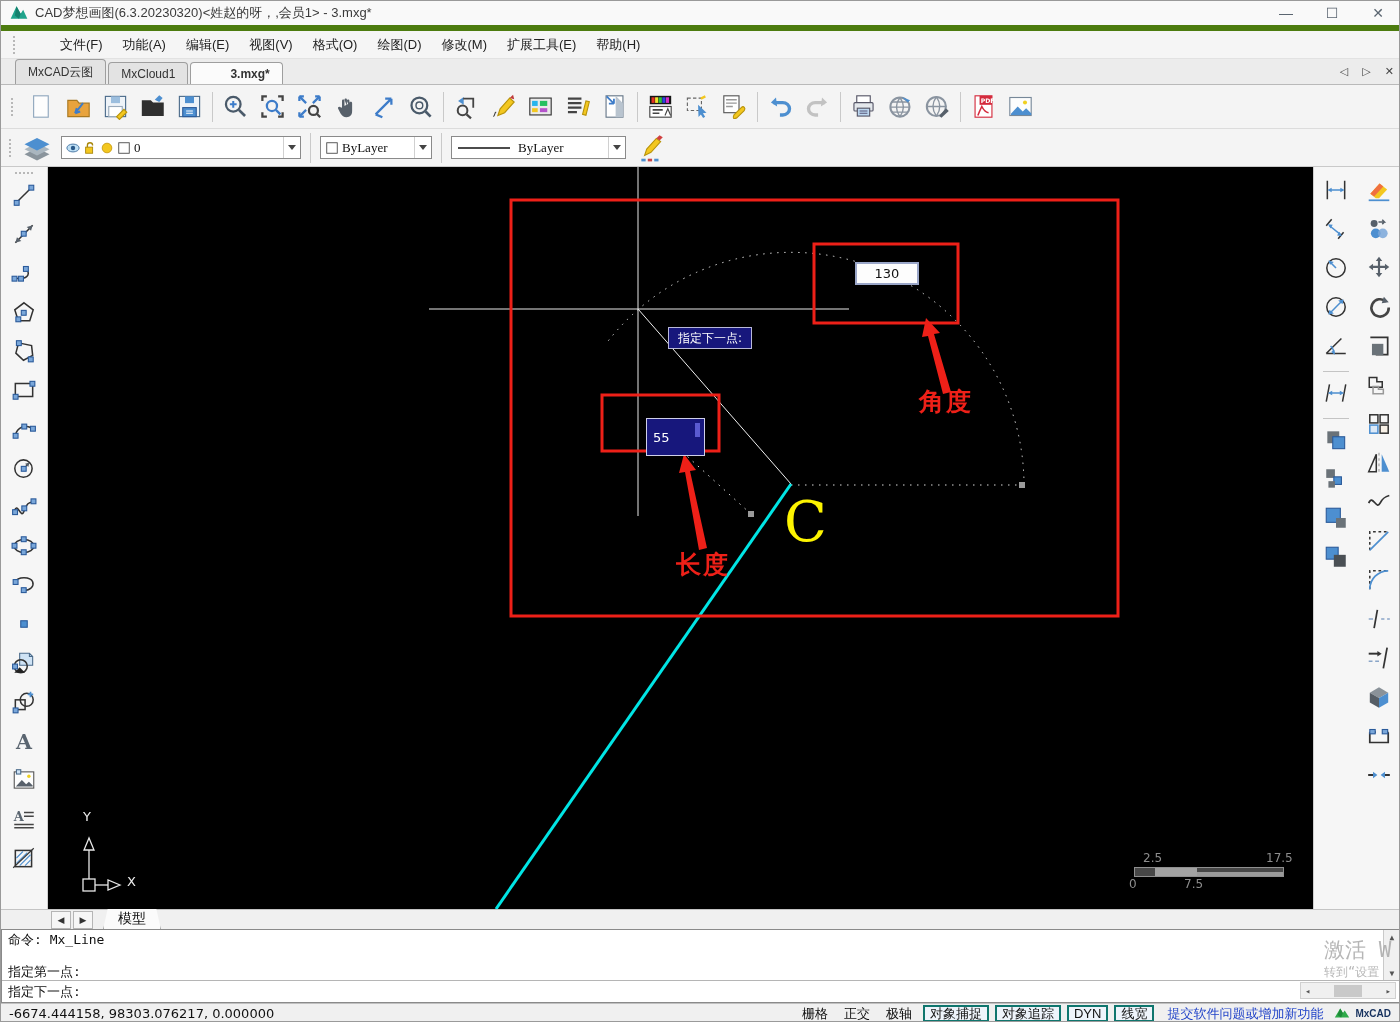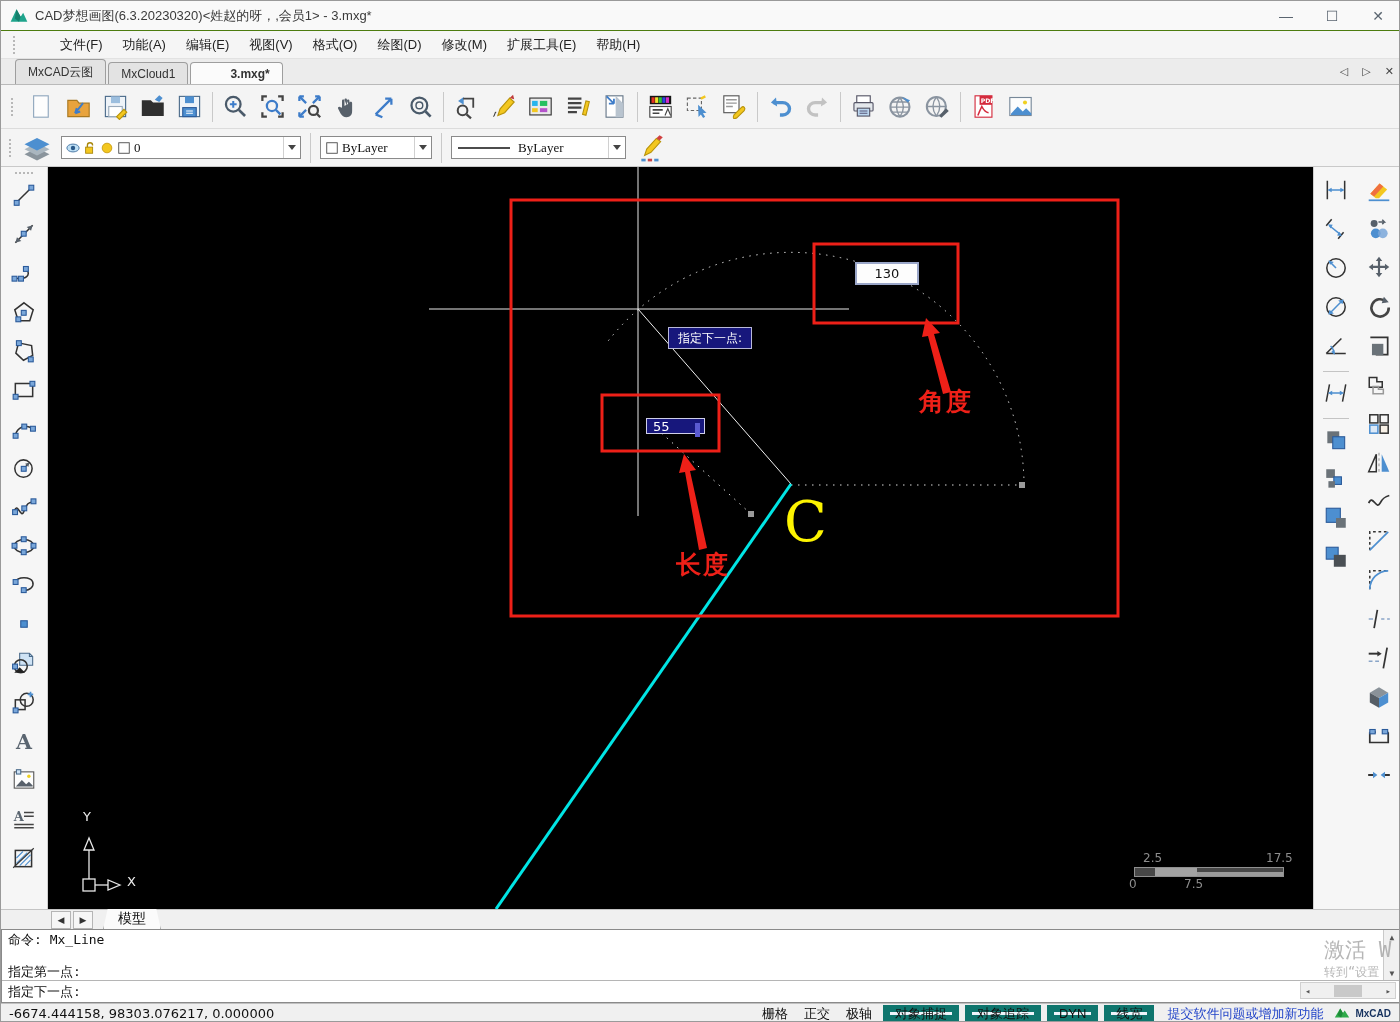--- a/index.html
+++ b/index.html
@@ -1,21 +1,21 @@
 <!DOCTYPE html>
 <html><head>
 <meta charset="utf-8">
 <style>
   html,body{margin:0;padding:0;background:#d8d8d8;}
   *{box-sizing:border-box;}
   .app{position:relative;width:1400px;height:1022px;background:#f4f4f4;overflow:hidden;
        font-family:"Liberation Sans",sans-serif;border:1px solid #9a9a9a;}
   
   .titlebar{position:absolute;left:0;top:0;width:1400px;height:30px;background:#f9f9f9;
-            display:flex;align-items:center;border-bottom:1px solid #4d7c0f;}
+            display:flex;align-items:center;border-bottom:6px solid #4d7c0f;}
   .title-icon{width:20px;height:20px;margin:0 6px 0 8px;}
   .title-text{font-size:13px;color:#3a3a3a;}
   .win-controls{margin-left:auto;display:flex;}
   .win-btn{width:46px;height:29px;display:flex;align-items:center;justify-content:center;
            color:#5a6570;font-size:14px;}
   
   .menubar{position:absolute;left:0;top:30px;width:1400px;height:28px;background:#f5f5f5;
            display:flex;align-items:center;border-bottom:1px solid #e2e2e2;padding-left:12px;gap:25px;}
   .grip{width:4px;height:18px;border-left:2px dotted #b8b8b8;margin-right:8px;}
   .menu-item{font-size:13px;color:#222;padding:4px 10px;}
@@ -54,21 +54,21 @@
   .rcol{width:44px;display:flex;flex-direction:column;align-items:center;padding-top:6px;}
   .rdiv{width:26px;border-top:1px solid #c4c4c4;margin:3px 0 4px;}
   
   .canvas{position:absolute;left:47px;top:0;width:1265px;height:742px;background:#000;overflow:hidden;}
   .canvas svg.draw{position:absolute;left:0;top:0;}
   .dyn-box{position:absolute;font-size:13px;font-family:"DejaVu Sans",sans-serif;}
   .tooltip{left:620px;top:160px;width:84px;height:22px;background:#17177c;border:1px solid #b9b9d9;
            color:#fff;font-size:12px;display:flex;align-items:center;justify-content:center;}
   .angle-box{left:807px;top:95px;width:64px;height:23px;background:#fdfdfd;border:2px solid #9aa6c8;
              color:#111;display:flex;align-items:center;justify-content:center;}
-  .length-box{left:598px;top:251px;width:59px;height:16px;background:#17177c;border:1px solid #cfcfe9;
+  .length-box{left:598px;top:251px;width:59px;height:38px;background:#17177c;border:1px solid #cfcfe9;
               color:#fff;display:flex;align-items:center;padding-left:6px;}
   .length-cursor{position:absolute;right:4px;top:4px;width:5px;height:14px;background:#5a5ad0;}
   .red-label{position:absolute;color:#ee2018;font-size:25px;font-weight:bold;letter-spacing:2px;}
   .c-label{position:absolute;left:736px;top:322px;color:#fdf400;font-size:56px;font-family:"DejaVu Serif",serif;}
   .ucs-label{position:absolute;color:#eee;font-size:13px;font-family:"DejaVu Sans",sans-serif;}
   .scalebar{position:absolute;left:1086px;top:700px;width:150px;height:10px;background:#474747;border:1px solid #8f8f8f;}
   .scalebar .seg-mid{position:absolute;left:20px;top:0;width:42px;height:8px;background:#a2a2a2;}
   .scalebar .seg-right{position:absolute;left:62px;top:4px;width:86px;height:4px;background:#9a9a9a;}
   .scale-num{position:absolute;color:#8d8d8d;font-size:12px;font-family:"DejaVu Sans",sans-serif;}
   
@@ -93,21 +93,21 @@
   .hthumb{width:28px;height:12px;background:#c9c9c9;}
   .watermark{position:absolute;left:1322px;top:6px;color:#a5a5a5;opacity:.8;pointer-events:none;}
   .wm1{font-size:21px;white-space:nowrap;}
   .wm2{font-size:12px;white-space:nowrap;}
   
   .statusbar{position:absolute;left:0;top:1002px;width:1400px;height:20px;background:#f0f0f0;border-top:1px solid #c0c0c0;
              display:flex;align-items:center;font-size:13px;color:#111;}
   .coords{margin-left:8px;font-family:"DejaVu Sans",sans-serif;}
   .status-right{margin-left:auto;display:flex;align-items:center;}
   .mode{margin:0 8px;}
-  .toggle{border:7px solid #0f766e;background:#eef4fb;padding:0 5px;margin:0 3px;height:17px;display:flex;align-items:center;}
+  .toggle{border:2px solid #0f766e;background:#eef4fb;padding:0 5px;margin:0 3px;height:17px;display:flex;align-items:center;}
   .feedback{color:#2143c8;margin:0 10px;}
   .brand{display:flex;align-items:center;font-weight:bold;color:#16315e;font-size:10px;margin-right:10px;}
   .brand svg{width:18px;height:18px;margin-right:4px;}
 </style>
 </head>
 <body>
 
 <div class="app">
 
   <div class="titlebar">

